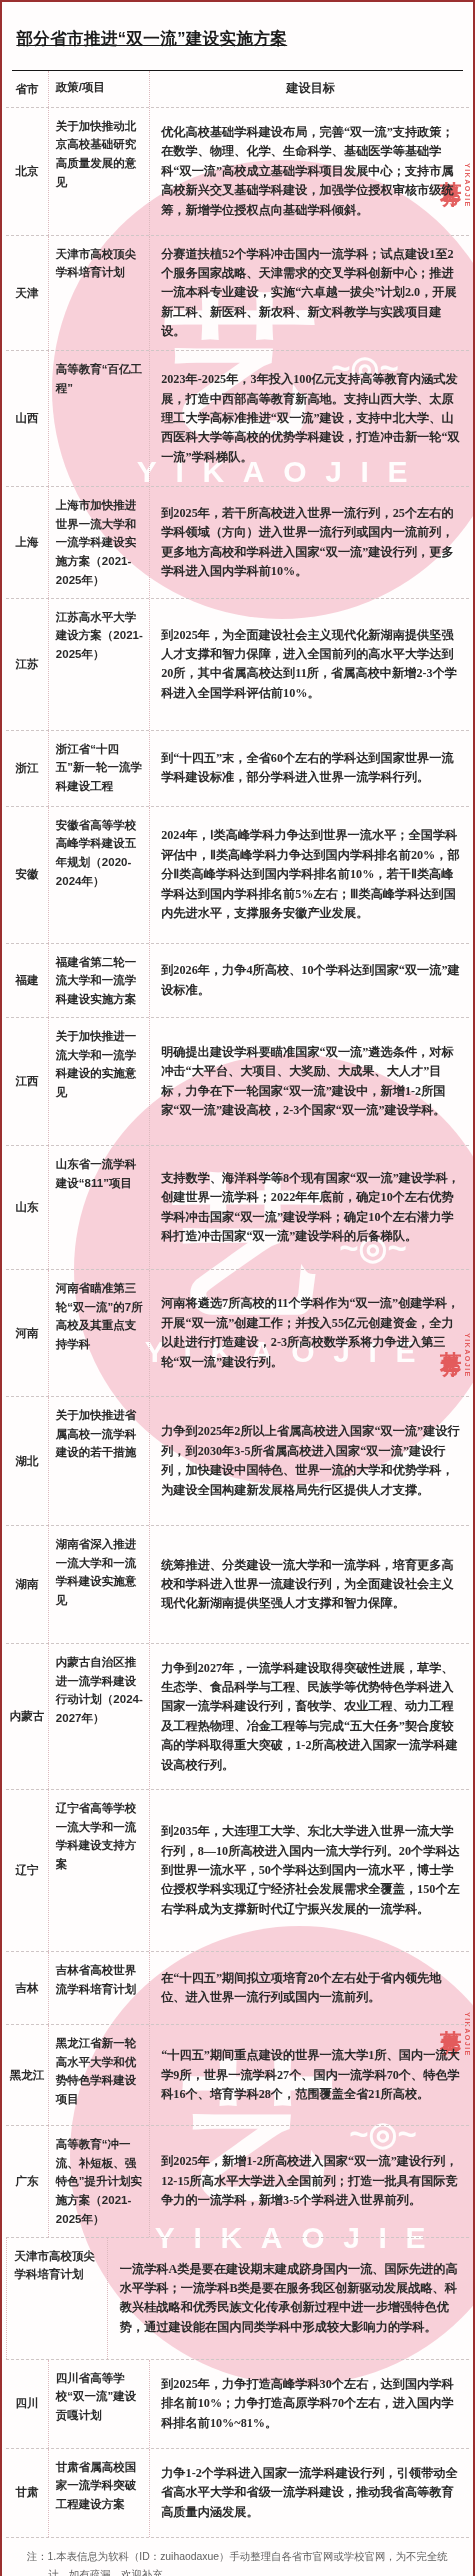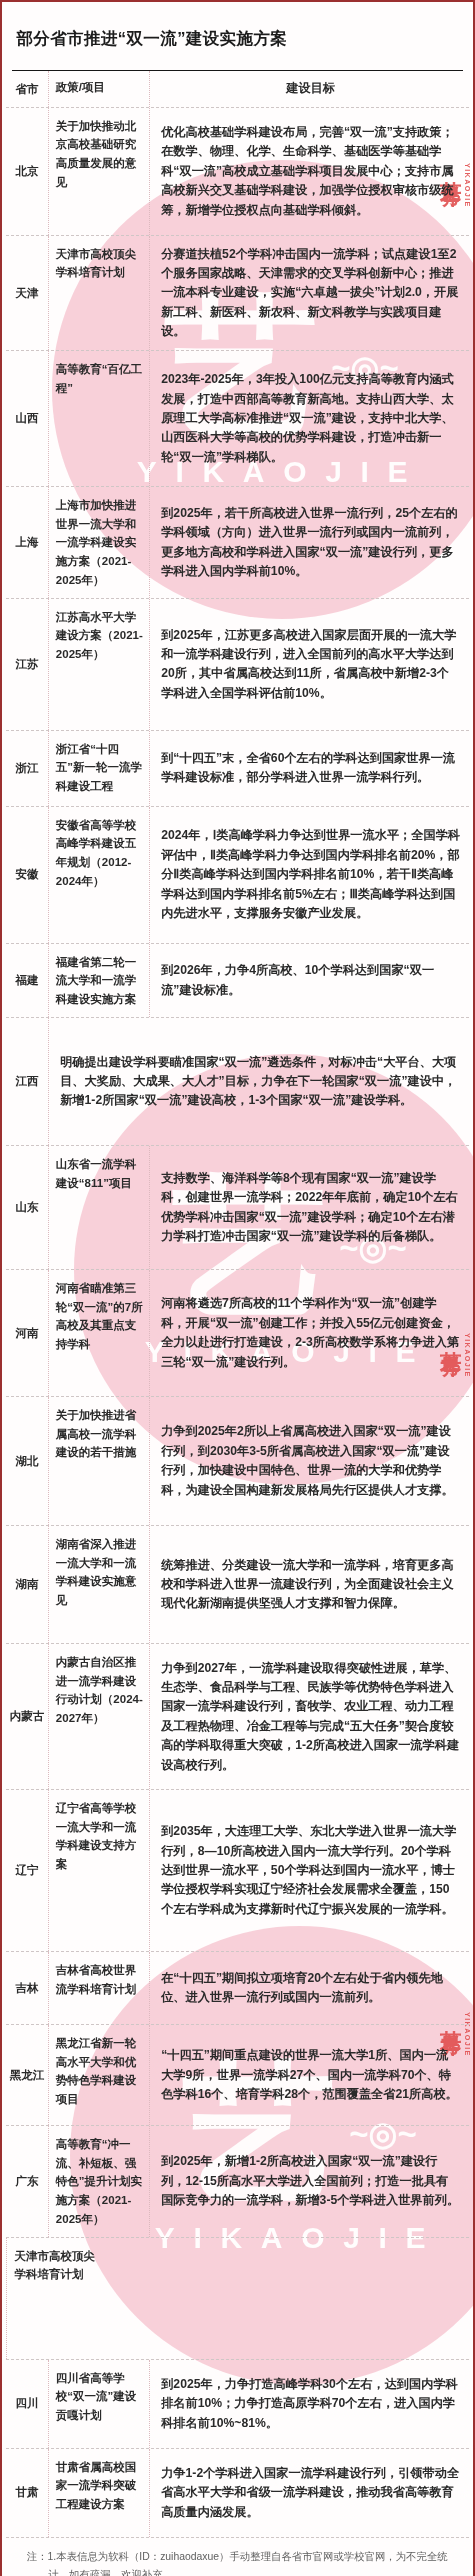--- a/index.html
+++ b/index.html
@@ -41,21 +41,21 @@
   .wm-edge-latin {
     writing-mode:vertical-rl; font-size:7.2px; font-weight:bold;
     color:#e14f4f; letter-spacing:1.4px;
   }
   .wm-e1 { top:161px; } .wm-e2 { top:1331px; } .wm-e3 { top:2010px; }
 
   
   .content { position:relative; z-index:1; }
   .page-title {
     margin:0; padding:26px 14.4px 20px 14.4px;
-    font-size:16.5px; font-weight:bold; color:#1c1c1c; letter-spacing:0.4px;
+    font-size:16.5px; font-weight:bold; color:#1c1c1c; letter-spacing:0.4px;text-decoration:underline;
   }
   .title-rule { height:0; border-top:1.8px solid #161616; margin:0 10px; }
 
   .ptable { margin:0 4.3px; }
   .trow { display:flex; align-items:center; }
   .trow + .trow, #rows .trow:first-child { border-top:1.1px dashed #cfc6c6; }
   .thead { border-top:none !important; min-height:36px; font-weight:bold; font-size:12.2px; }
   .cell-prov {
     flex:0 0 40px; font-size:11.5px; font-weight:bold;
     align-self:stretch; display:flex; align-items:center; justify-content:center;
@@ -64,21 +64,21 @@
   .cell-policy {
     flex:0 0 101px; box-sizing:border-box; padding:8.6px 4.3px 8.6px 7.2px;
     font-size:11.5px; line-height:18.7px; font-weight:bold;
     border-left:1.1px dotted #dcb9be; align-self:stretch;
     display:flex; 
   }
   .cell-goal {
     flex:1 1 auto; box-sizing:border-box; padding:8.6px 8.6px 8.6px 11.5px;
     font-size:12.2px; line-height:19.4px; font-weight:bold;
     border-left:1.1px dotted #dcb9be; align-self:stretch;
-    display:flex; align-items:center;
+    display:flex; align-items:center;font-family:Liberation Serif, serif;
   }
   .thead .cell-policy, .thead .cell-goal { font-weight:bold; padding-top:7.2px; padding-bottom:7.2px; }
   .thead .cell-goal > span { width:100%; text-align:center; }
   .cell-policy > span, .cell-goal > span { display:block; }
 
   .notes {
     border-top:1.1px dashed #cfc6c6; margin:0 4.3px;
     padding:10px 13px 11.5px 42px; font-size:10.4px; line-height:18px; color:#5f5f5f;
   }
   .note-line { }
@@ -179,58 +179,61 @@
               <span>到2025年，若干所高校进入世界一流行列，25个左右的学科领域（方向）进入世界一流行列或国内一流前列，更多地方高校和学科进入国家“双一流”建设行列，更多学科进入国内学科前10%。</span>
             </div>
   </div>
 
   <div class="trow" style="min-height: 131px;">
     <div class="cell-prov">江苏</div>
     <div class="cell-policy">
               <span>江苏高水平大学建设方案（2021-2025年）</span>
             </div>
     <div class="cell-goal">
-              <span>到2025年，江苏更多高校进入国家层面开展的一流大学和一流学科建设行列，进入全国前列的高水平大学达到20所，其中省属高校达到11所，省属高校中新增2-3个学科进入全国学科评估前10%。</span>
+              <span>到2025年，为全面建设社会主义现代化新湖南提供坚强人才支撑和智力保障，进入全国前列的高水平大学达到20所，其中省属高校达到11所，省属高校中新增2-3个学科进入全国学科评估前10%。</span>
             </div>
   </div>
 
   <div class="trow" style="min-height: 75px;">
     <div class="cell-prov">浙江</div>
     <div class="cell-policy">
               <span>浙江省“十四五”新一轮一流学科建设工程</span>
             </div>
     <div class="cell-goal">
               <span>到“十四五”末，全省60个左右的学科达到国家世界一流学科建设标准，部分学科进入世界一流学科行列。</span>
             </div>
   </div>
 
   <div class="trow" style="min-height: 136px;">
     <div class="cell-prov">安徽</div>
     <div class="cell-policy">
-              <span>安徽省高等学校高峰学科建设五年规划（2012-2024年）</span>
+              <span>安徽省高等学校高峰学科建设五年规划（2020-2024年）</span>
             </div>
     <div class="cell-goal">
               <span>2024年，Ⅰ类高峰学科力争达到世界一流水平；全国学科评估中，Ⅱ类高峰学科力争达到国内学科排名前20%，部分Ⅱ类高峰学科达到国内学科排名前10%，若干Ⅱ类高峰学科达到国内学科排名前5%左右；Ⅲ类高峰学科达到国内先进水平，支撑服务安徽产业发展。</span>
             </div>
   </div>
 
   <div class="trow" style="min-height: 67px;">
     <div class="cell-prov">福建</div>
     <div class="cell-policy">
               <span>福建省第二轮一流大学和一流学科建设实施方案</span>
             </div>
     <div class="cell-goal">
               <span>到2026年，力争4所高校、10个学科达到国家“双一流”建设标准。</span>
             </div>
   </div>
 
   <div class="trow" style="min-height: 127px;">
     <div class="cell-prov">江西</div>
-    <div class="cell-goal">
-              <span>明确提出建设学科要瞄准国家“双一流”遴选条件，对标冲击“大平台、大项目、大奖励、大成果、大人才”目标，力争在下一轮国家“双一流”建设中，新增1-2所国家“双一流”建设高校，1-3个国家“双一流”建设学科。</span>
+    <div class="cell-policy">
+              <span>关于加快推进一流大学和一流学科建设的实施意见</span>
+            </div>
+    <div class="cell-goal">
+              <span>明确提出建设学科要瞄准国家“双一流”遴选条件，对标冲击“大平台、大项目、大奖励、大成果、大人才”目标，力争在下一轮国家“双一流”建设中，新增1-2所国家“双一流”建设高校，2-3个国家“双一流”建设学科。</span>
             </div>
   </div>
 
   <div class="trow" style="min-height: 123px;">
     <div class="cell-prov">山东</div>
     <div class="cell-policy">
               <span>山东省一流学科建设“811”项目</span>
             </div>
     <div class="cell-goal">
               <span>支持数学、海洋科学等8个现有国家“双一流”建设学科，创建世界一流学科；2022年年底前，确定10个左右优势学科冲击国家“双一流”建设学科；确定10个左右潜力学科打造冲击国家“双一流”建设学科的后备梯队。</span>
@@ -314,20 +317,23 @@
             </div>
     <div class="cell-goal">
               <span>到2025年，新增1-2所高校进入国家“双一流”建设行列，12-15所高水平大学进入全国前列；打造一批具有国际竞争力的一流学科，新增3-5个学科进入世界前列。</span>
             </div>
   </div>
 
   <div class="trow" style="min-height: 121px;">
     <div class="cell-policy">
               <span>天津市高校顶尖学科培育计划</span>
             </div>
+    <div class="cell-goal">
+              <span>一流学科A类是要在建设期末建成跻身国内一流、国际先进的高水平学科；一流学科B类是要在服务我区创新驱动发展战略、科教兴桂战略和优秀民族文化传承创新过程中进一步增强特色优势，通过建设能在国内同类学科中形成较大影响力的学科。</span>
+            </div>
   </div>
 
   <div class="trow" style="min-height: 88px;">
     <div class="cell-prov">四川</div>
     <div class="cell-policy">
               <span>四川省高等学校“双一流”建设贡嘎计划</span>
             </div>
     <div class="cell-goal">
               <span>到2025年，力争打造高峰学科30个左右，达到国内学科排名前10%；力争打造高原学科70个左右，进入国内学科排名前10%~81%。</span>
             </div>

